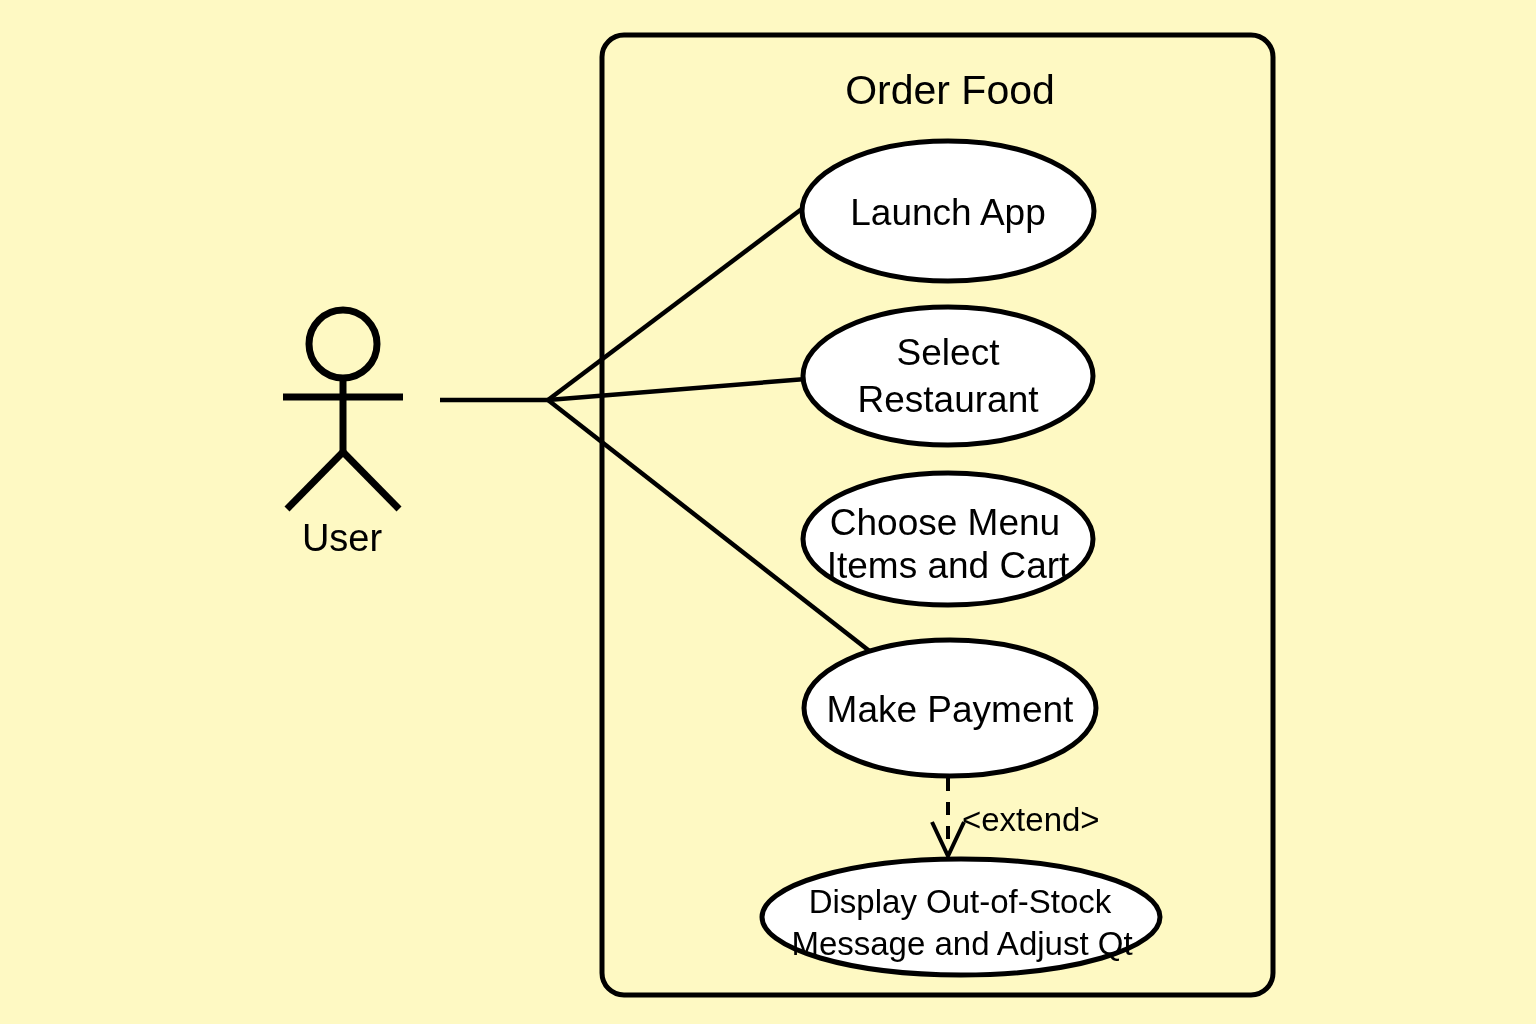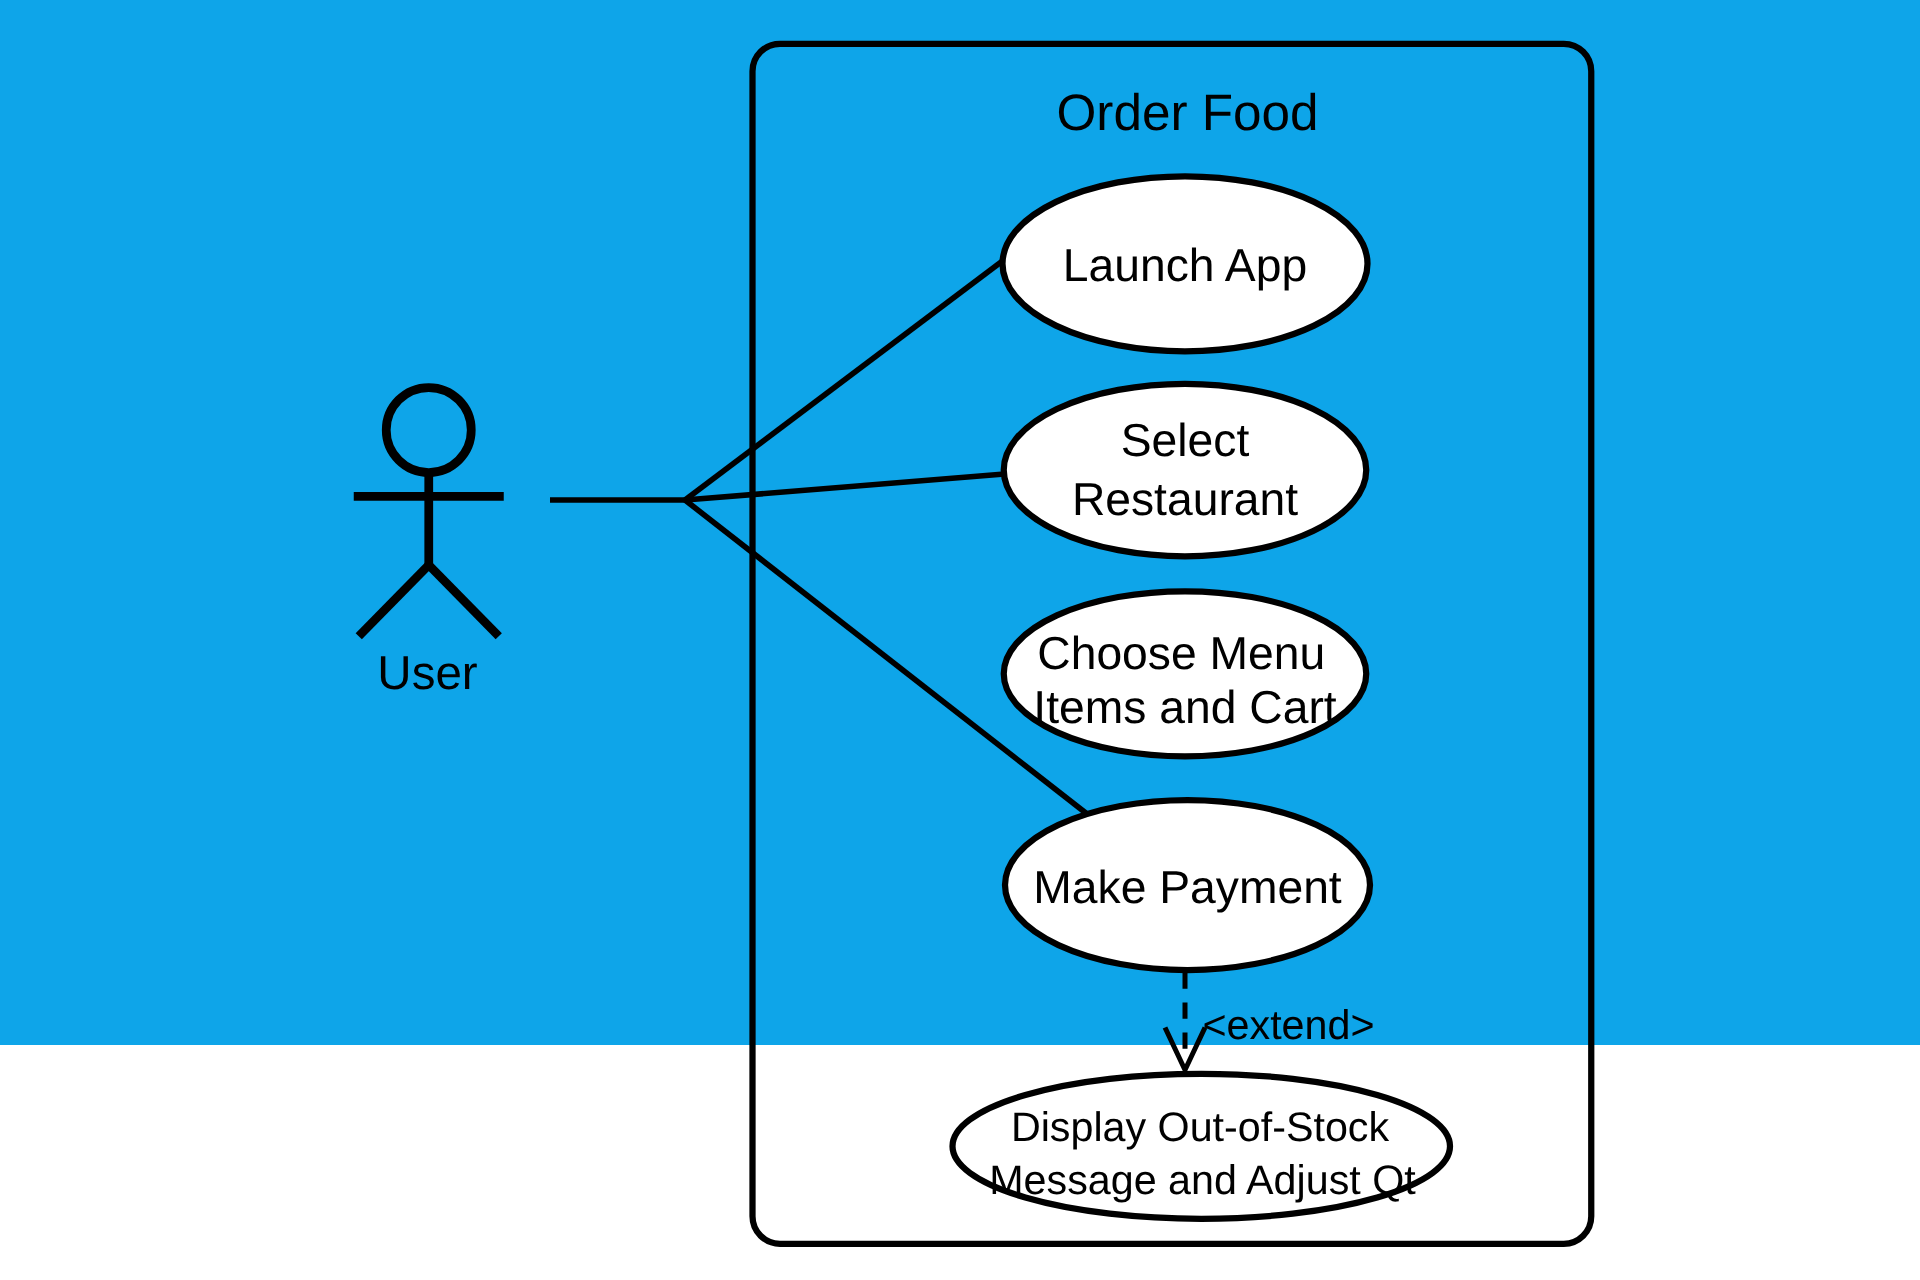--- a/index.html
+++ b/index.html
@@ -9,22 +9,22 @@
   }
   body {
     width: 1536px;
     height: 1024px;
     font-family: "Liberation Sans", sans-serif;
     overflow: hidden;
   }
   #stage {
     position: relative;
     width: 1536px;
-    height: 836px;
-    background: #0ea5e9;
+    height: 1024px;
+    background: #fef9c3;
   }
   #diagram-svg {
     position: absolute;
     left: 0;
     top: 0;
     width: 1536px;
     height: 1024px;
   }
   .stroke {
     fill: none;

